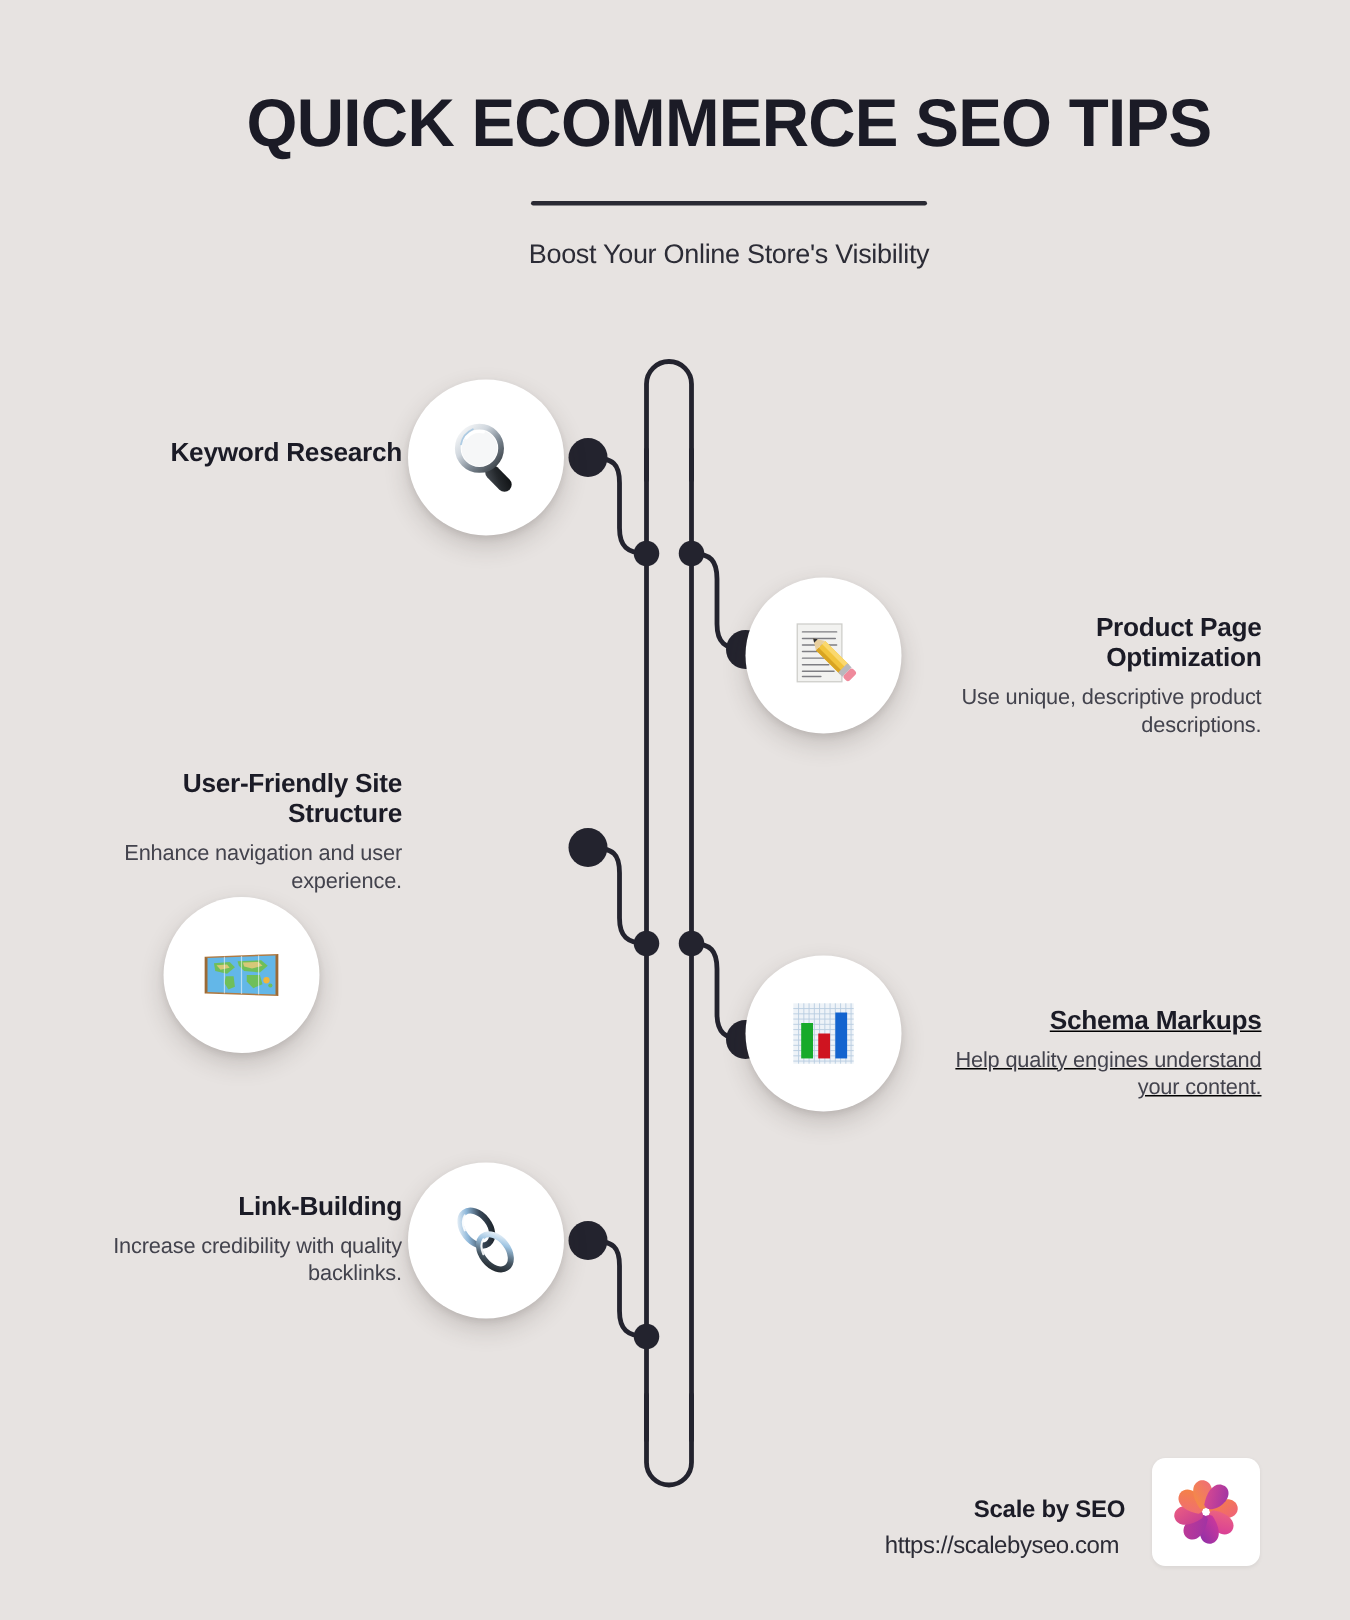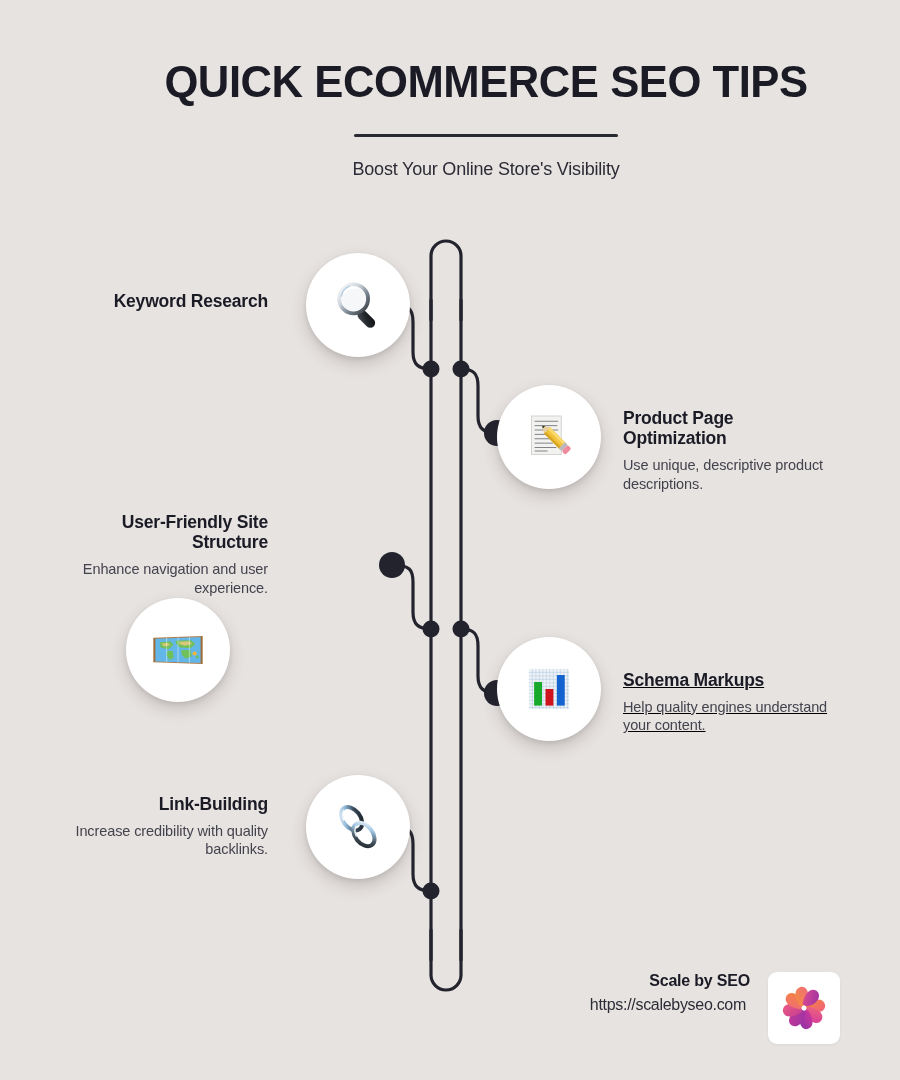--- a/index.html
+++ b/index.html
@@ -90,22 +90,22 @@
     flex: 0 0 auto;
     z-index: 3;
   }
   .bubble .glyph {
     width: 56px;
     height: 56px;
     display: block;
   }
 
   .text-col { flex: 0 0 auto; }
-  .text-col.to-left  { text-align: right; padding-right: 38px; width: 218px; }
-  .text-col.to-right { text-align: left;  padding-left: 22px;  width: 218px; margin-top: 28px; }
+  .text-col.to-left  { text-align: right; padding-right: 4px; width: 218px; }
+  .text-col.to-right { text-align: right;  padding-left: 22px;  width: 218px; margin-top: 28px; }
 
   .item-title {
     margin: 0 0 7px 0;
     font-size: 17.5px;
     font-weight: 700;
     color: #1b1b26;
     line-height: 1.14;
     letter-spacing: -0.2px;
   }
   .item-desc {
@@ -117,21 +117,21 @@
     letter-spacing: -0.1px;
   }
 
   
   .footer {
     position: absolute;
     left: 520px;
     top: 972px;
     width: 320px;
     display: flex;
-    align-items: flex-start;
+    align-items: flex-end;
     justify-content: flex-end;
   }
   .footer-text { text-align: right; padding-right: 18px; }
   .brand {
     font-size: 16px;
     font-weight: 700;
     color: #1b1b26;
     letter-spacing: -0.2px;
     margin: 0 0 6px 0;
   }

